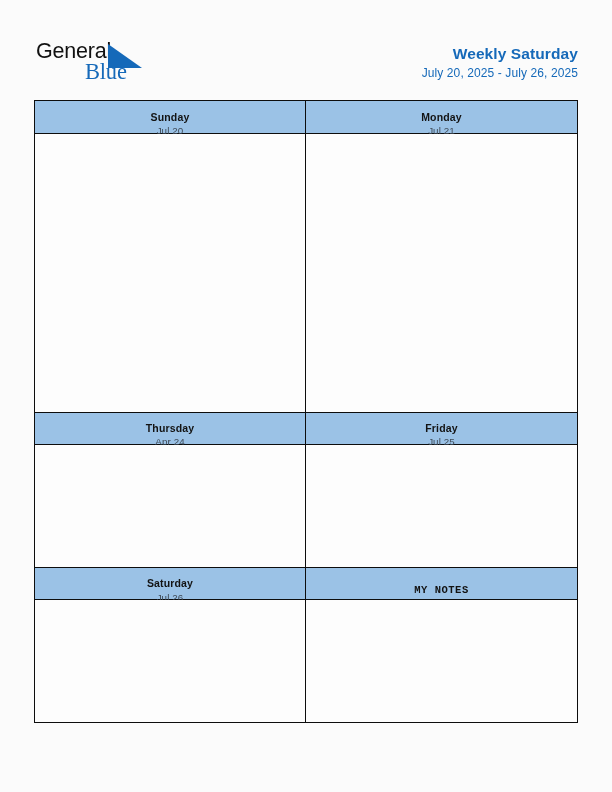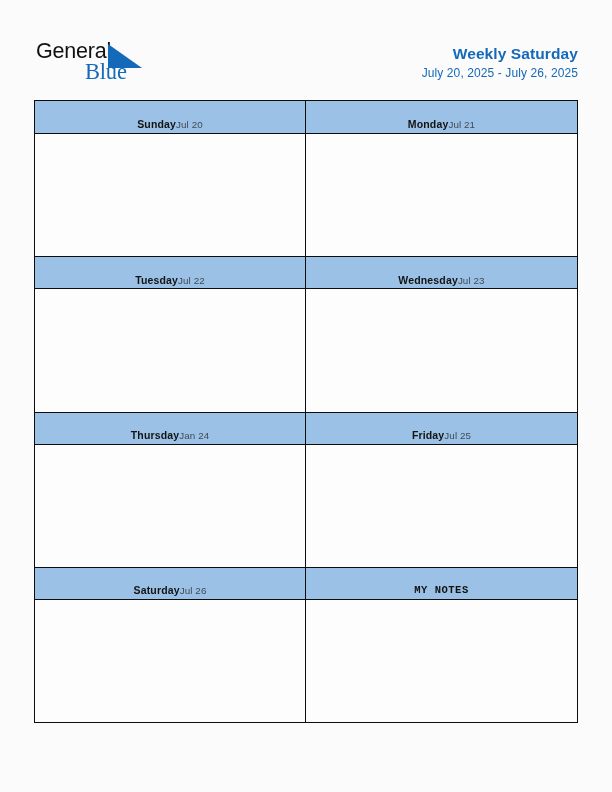--- a/index.html
+++ b/index.html
@@ -126,21 +126,21 @@
     flex: 1 1 auto;
     min-height: 0;
     background: #fdfdfd;
   }
 
   .head-cell {
     flex: 0 0 270px;
     width: 270px;
     box-sizing: border-box;
     display: flex;
-    flex-direction: row;
+    flex-direction: column;
     align-items: center;
     justify-content: center;
     padding-top: 14px;
   }
   .head-cell.right {
     flex: 1 1 auto;
     width: auto;
     border-left: 1.4px solid #0d0d0d;
   }
 
@@ -213,41 +213,31 @@
         <span class="day-date">Jul 21</span>
       </div>
     </div>
     <div class="band-body">
       <div class="body-cell"></div>
       <div class="body-cell right"></div>
     </div>
   </div>
 
   <div class="band">
-    <div class="band-head">
-      <div class="head-cell">
-        <span class="day-name">Tuesday</span>
-        <span class="day-date">Jul 22</span>
-      </div>
-      <div class="head-cell right">
-        <span class="day-name">Wednesday</span>
-        <span class="day-date">Jul 23</span>
-      </div>
-    </div>
     <div class="band-body">
       <div class="body-cell"></div>
       <div class="body-cell right"></div>
     </div>
   </div>
 
   <div class="band">
     <div class="band-head">
       <div class="head-cell">
         <span class="day-name">Thursday</span>
-        <span class="day-date">Jan 24</span>
+        <span class="day-date">Apr 24</span>
       </div>
       <div class="head-cell right">
         <span class="day-name">Friday</span>
         <span class="day-date">Jul 25</span>
       </div>
     </div>
     <div class="band-body">
       <div class="body-cell"></div>
       <div class="body-cell right"></div>
     </div>

